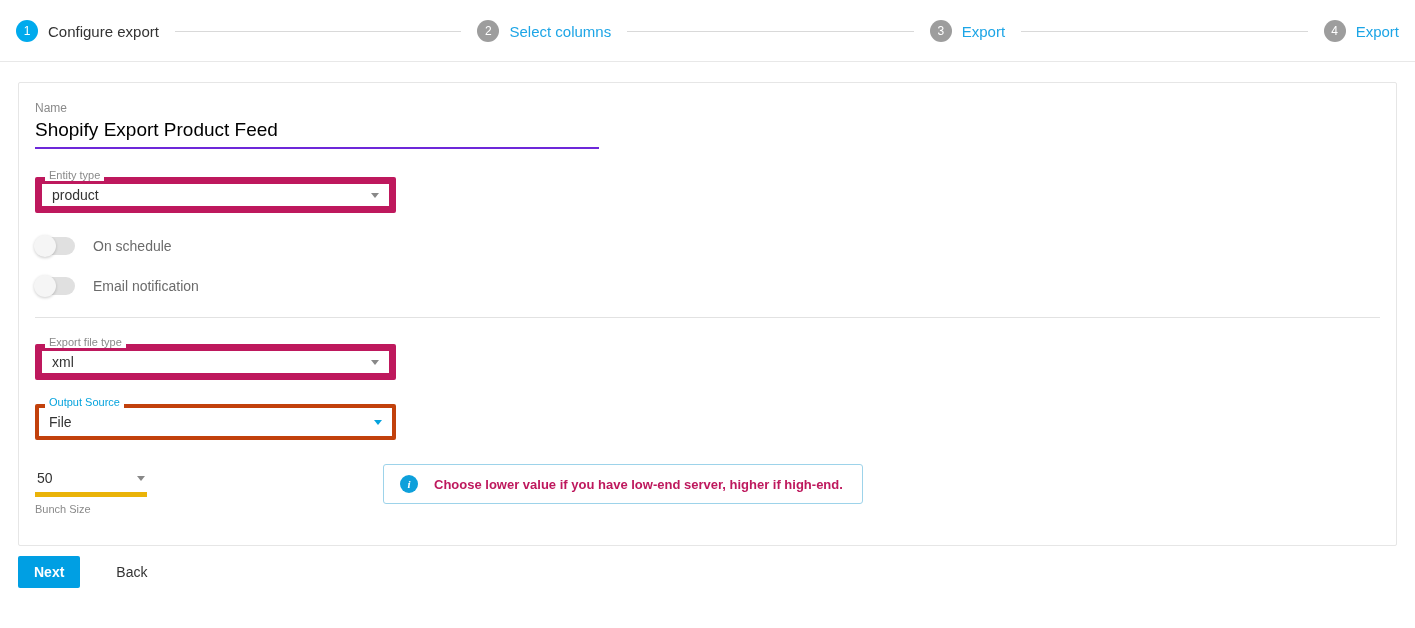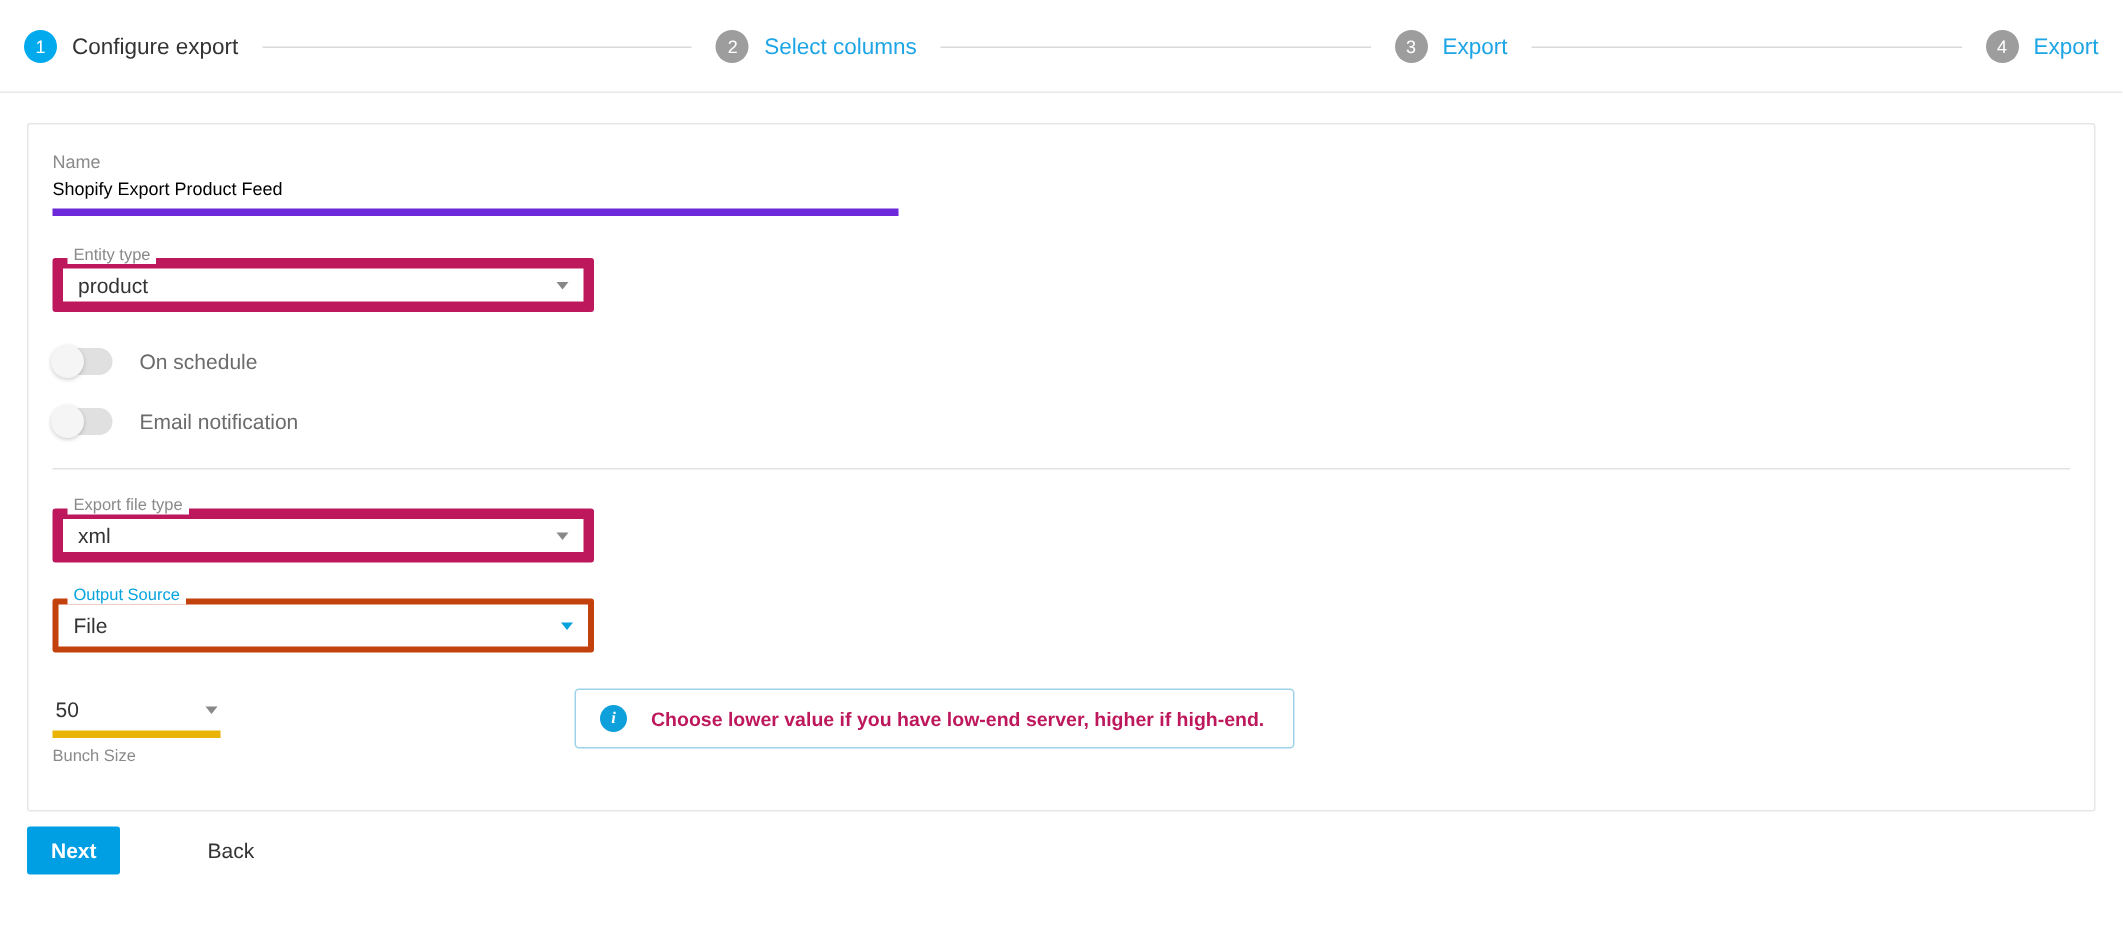--- a/index.html
+++ b/index.html
@@ -18,21 +18,21 @@
   .step-label.inactive { color:#1da5e6; }
   .step-line { flex:1; height:1px; background:#d9d9d9; margin:0 16px; }
 
   
   .form-wrap { padding:20px 18px 0 18px; }
   .card { border:1px solid #e6e6e6; border-radius:2px; padding:18px 16px 30px 16px; }
 
   
   .name-field { width:564px; position:relative; margin-bottom:28px; }
   .name-field .float-label { font-size:12px; color:#8a8a8a; }
-  .name-field .name-input { width:100%; border:none; border-bottom:5px solid #6d28d9; font-size:12px; padding:4px 0 6px 0; outline:none; background:transparent; }
+  .name-field .name-input { width:100%; border:none; border-bottom:2px solid #6d28d9; font-size:19px; padding:4px 0 6px 0; outline:none; background:transparent; }
 
   
   .select-wrap { position:relative; width:361px; margin-bottom:24px; }
   .select-wrap.focused .select-box { border:4px solid #c2410c; }
   .select-wrap .float-label { position:absolute; top:-8px; left:10px; background:#fff; padding:0 4px; font-size:11px; color:#8a8a8a; }
   .select-wrap.focused .float-label { color:#06a3dd; }
   .select-box { height:36px; border:7px solid #be185d; border-radius:2px; display:flex; align-items:center; justify-content:space-between; padding:0 10px; cursor:pointer; }
   .select-box .sel-val { font-size:14px; color:#333; }
   .caret-down { width:0; height:0; border-left:4px solid transparent; border-right:4px solid transparent; border-top:5px solid #888; }
   .select-wrap.focused .caret-down { border-top-color:#06a3dd; }
@@ -50,21 +50,21 @@
   .bunch-field { width:112px; }
   .bunch-val-row { display:flex; align-items:center; justify-content:space-between; border-bottom:5px solid #eab308; padding:6px 2px; cursor:pointer; }
   .bunch-val { font-size:14px; }
   .bunch-hint { font-size:11px; color:#8a8a8a; margin-top:6px; }
 
   .info-box { border:1px solid #9dd3ea; border-radius:3px; padding:10px 16px; display:flex; align-items:center; gap:16px; width:480px; }
   .info-icon { width:18px; height:18px; border-radius:50%; background:#0ea0db; color:#fff; display:flex; align-items:center; justify-content:center; font-size:11px; font-weight:bold; font-family:Georgia, serif; font-style:italic; }
   .info-text { color:#be185d; font-size:13px; font-weight:600; }
 
   
-  .footer { display:flex; align-items:center; gap:38px; padding:10px 18px 14px 18px; }
+  .footer { display:flex; align-items:center; gap:16px; padding:10px 18px 14px 18px; }
   .btn-primary { background:#009fe3; color:#fff; border:none; border-radius:2px; padding:8px 16px; font-size:14px; font-weight:600; cursor:pointer; }
   .btn-text { background:none; border:none; color:#333; font-size:14px; cursor:pointer; padding:8px 4px;margin-left:16px; }
 </style>
 </head>
 <body>
 
 <div class="page">
 
   <div class="stepper">
     <div class="step">

